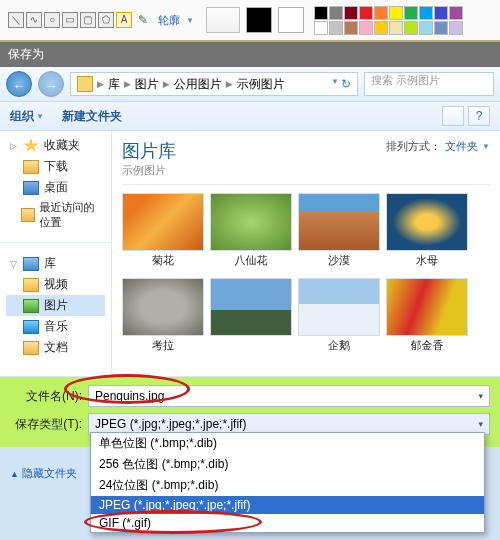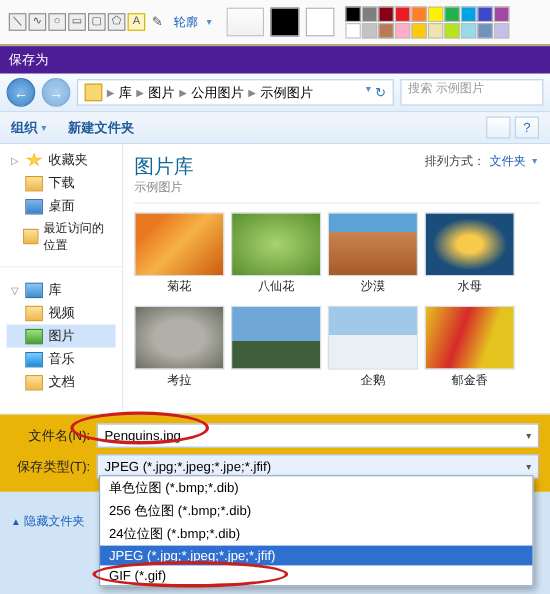--- a/index.html
+++ b/index.html
@@ -8,21 +8,21 @@
   .ribbon { background: #fafafa; height: 42px; display: flex; align-items: center; padding: 4px 8px; gap: 6px; border-bottom: 2px solid #b8a97a; }
   .tool-btn { width: 16px; height: 16px; border: 1px solid #888; background: #eee; font-size: 10px; line-height: 14px; text-align: center; color: #555; }
   .tool-btn.active { background: #fff4c4; border-color: #d0b000; }
   .tool-group { display: flex; gap: 2px; }
   .edit-link { color: #1a5fbf; font-size: 11px; margin-left: 4px; }
   .line-preview { width: 34px; height: 26px; border: 1px solid #c0c0c0; background: linear-gradient(#fdfdfd,#f0f0f0); margin-left: 6px; }
   .color-swatch-lg { width: 26px; height: 26px; border: 1px solid #b0b0b0; }
   .color-grid { display: grid; grid-template-columns: repeat(10, 14px); grid-template-rows: repeat(2, 14px); gap: 1px; margin-left: 4px; }
   .color-cell { width: 14px; height: 14px; border: 1px solid #bbb; }
   
-  .titlebar { background: #4c1d95; color: #fff; font-size: 12px; padding: 4px 8px; display: flex; align-items: center; }
+  .titlebar { background: #737373; color: #fff; font-size: 12px; padding: 4px 8px; display: flex; align-items: center; }
   
   .navbar { background: linear-gradient(#f6fafe,#e2eefb); border-bottom: 1px solid #c9dbed; padding: 4px 6px; display: flex; align-items: center; gap: 6px; }
   .nav-btn { width: 26px; height: 26px; border-radius: 14px; background: radial-gradient(#7fb8ea,#3e82c4); border: 1px solid #3574b3; display: flex; align-items: center; justify-content: center; color: #fff; font-size: 13px; }
   .breadcrumb { flex: 1; background: #fff; border: 1px solid #b9cee2; height: 24px; display: flex; align-items: center; padding: 0 6px; font-size: 12px; gap: 4px; }
   .breadcrumb .sep { color: #888; font-size: 9px; }
   .search-box { width: 130px; background: #fff; border: 1px solid #b9cee2; height: 24px; display: flex; align-items: flex-start; padding: 0 6px; color: #999; font-size: 11px; }
   .bc-icon { width: 16px; height: 16px; background: #f7d774; border: 1px solid #d4a017; display: inline-block; }
   
   .toolbar2 { background: linear-gradient(#f1f6fc,#e2eefb); border-bottom: 1px solid #c9dbed; padding: 4px 10px; display: flex; align-items: center; gap: 18px; font-size: 12px; color: #235a9b; }
   .tb-item { display: flex; align-items: center; gap: 2px; font-weight: bold; }
@@ -49,21 +49,21 @@
   .content-header { display: flex; align-items: flex-start; justify-content: space-between; margin-bottom: 6px; }
   .lib-title { color: #106899; font-size: 18px; }
   .lib-sub { color: #888; font-size: 11px; }
   .sort-label { color: #444; font-size: 11px; display: flex; align-items: center; gap: 4px; }
   .sort-val { color: #1a5fbf; }
   .thumb-grid { display: grid; grid-template-columns: repeat(4, 82px); gap: 10px 6px; }
   .thumb { text-align: center; }
   .thumb-img { width: 82px; height: 58px; border: 1px solid #d3dbe3; background: #ccc; }
   .thumb-label { font-size: 11px; color: #222; margin-top: 2px; }
   
-  .form-area { background: #eab308; border-top: 1px solid #dbe6f1; padding: 8px 10px 6px; }
+  .form-area { background: #bef264; border-top: 1px solid #dbe6f1; padding: 8px 10px 6px; }
   .form-row { display: flex; align-items: center; margin-bottom: 6px; gap: 6px; }
   .form-label { width: 72px; text-align: right; font-size: 12px; color: #222; }
   .combo { flex: 1; background: #fff; border: 1px solid #a8bcd2; height: 22px; display: flex; align-items: center; padding: 0 6px; font-size: 12px; position: relative; }
   .combo .arrow { margin-left: auto; font-size: 9px; color: #555; }
   
   .dropdown { position: absolute; left: 90px; top: 432px; width: 395px; background: #fff; border: 1px solid #8aa6c4; box-shadow: 2px 3px 6px rgba(0,0,0,.3); z-index: 50; }
   .dd-item { padding: 2px 8px; font-size: 12px; color: #000; cursor: default; }
   .dd-item.hl { background: #2f6fd0; color: #fff; }
   
   .hide-folders { position: absolute; left: 10px; top: 466px; color: #1a5fbf; font-size: 11px; display: flex; align-items: center; gap: 3px; z-index: 10; }

